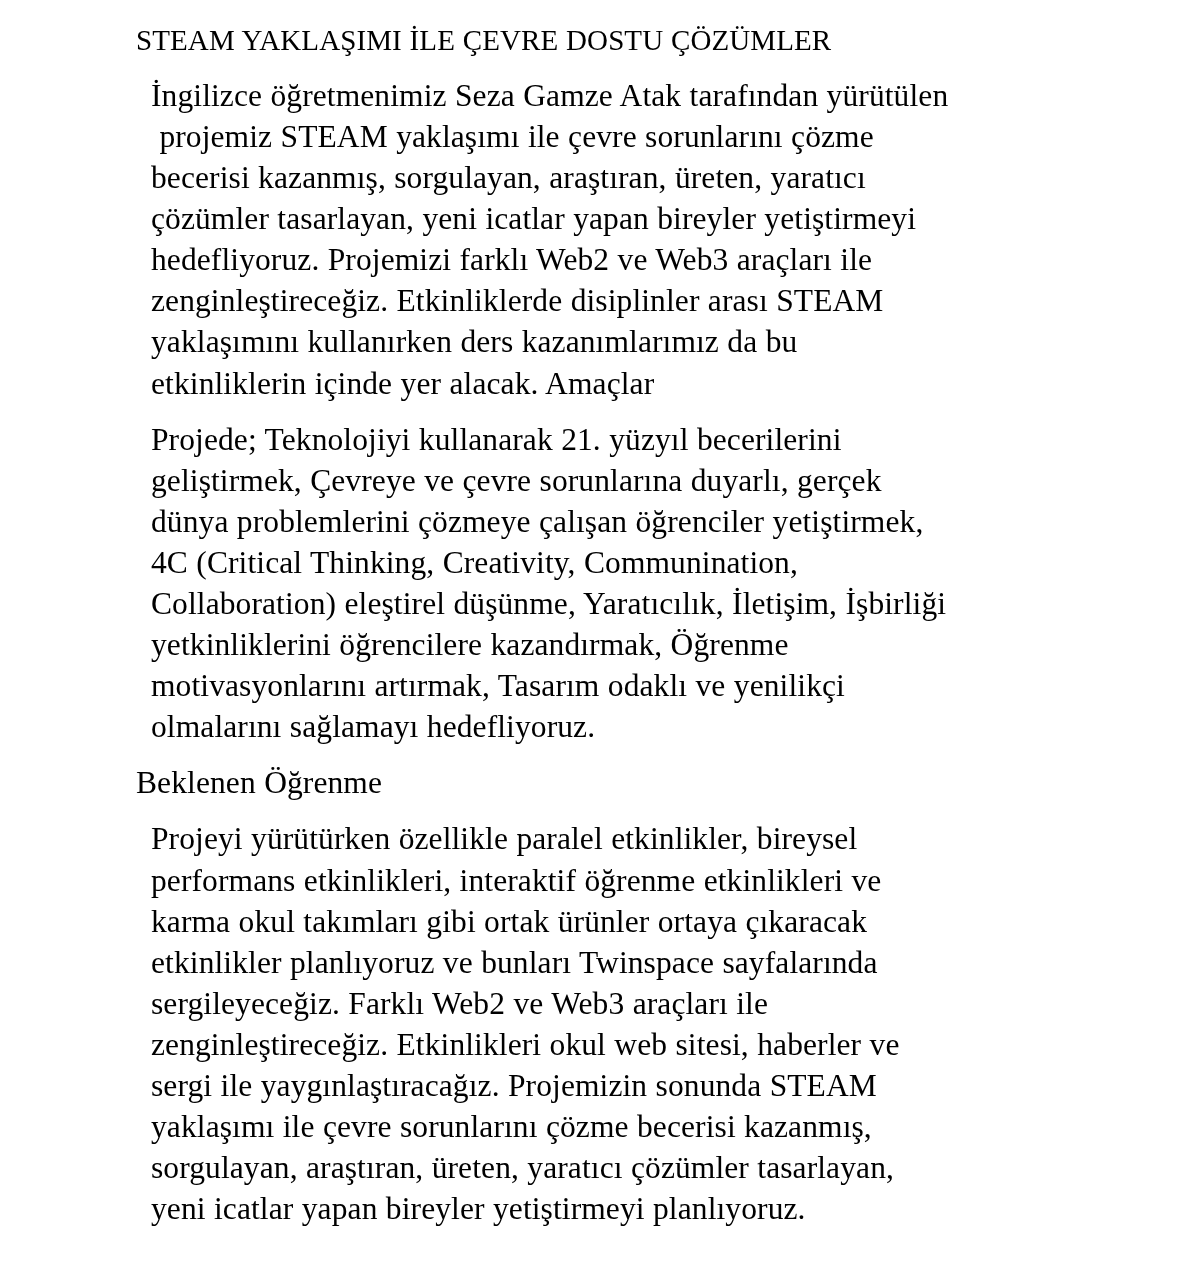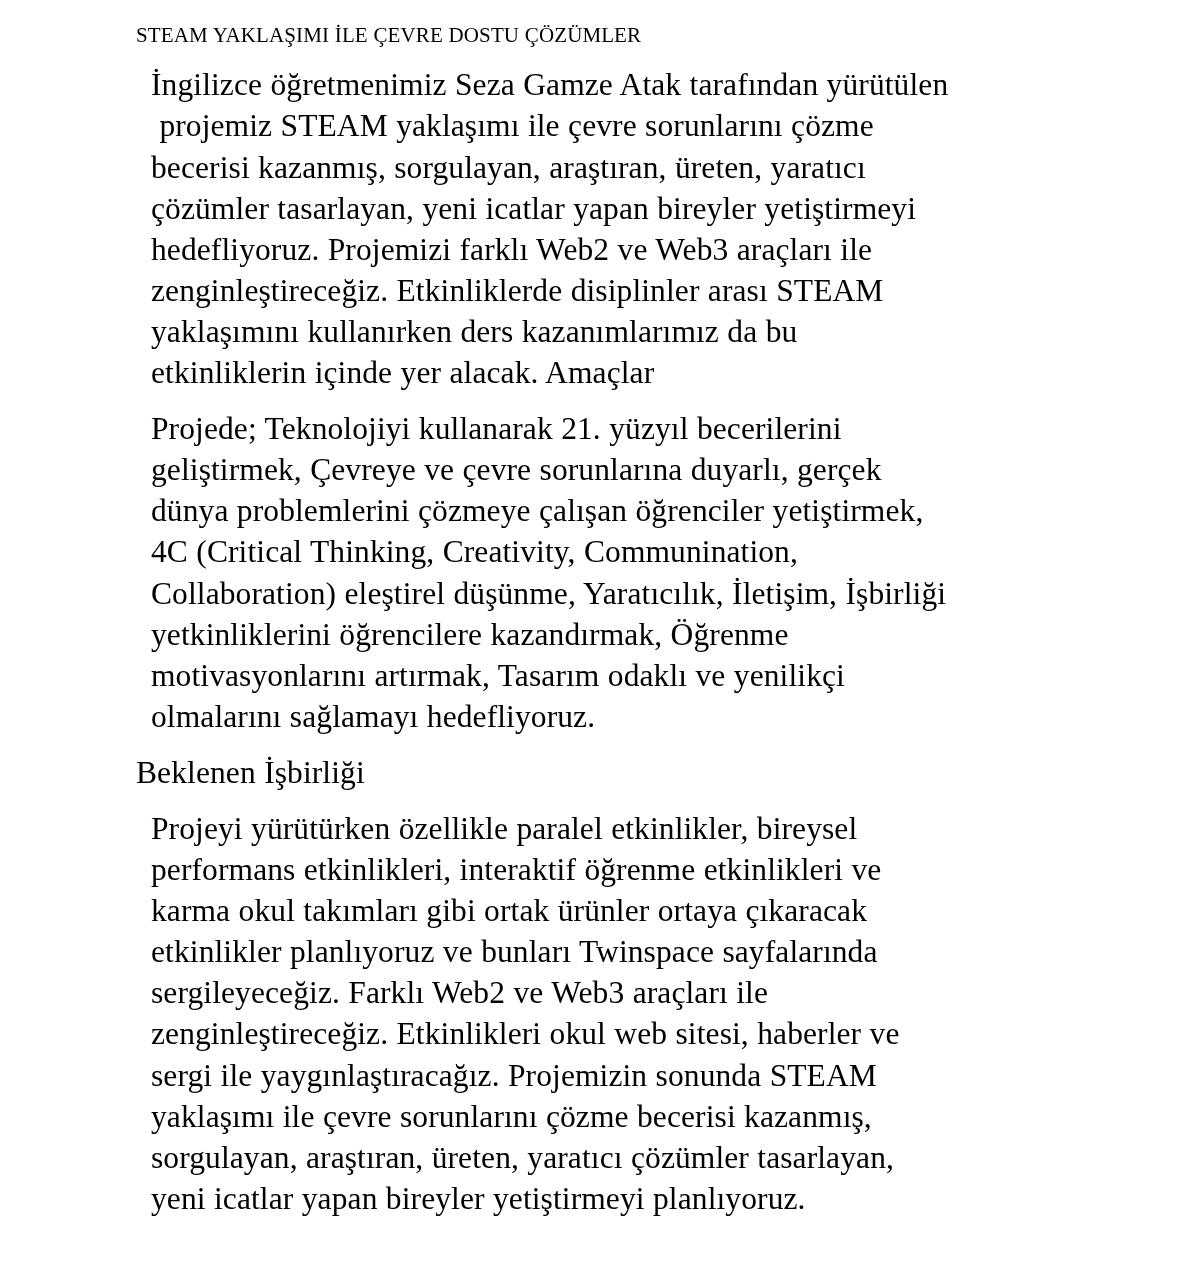--- a/index.html
+++ b/index.html
@@ -30,21 +30,21 @@
     word-spacing: 0.4px;
   }
   .para {
     margin: 15px;
     padding: 0;
     white-space: pre-wrap;
   }
   .title-line {
     margin: 0;
     padding: 0;
-    font-size: 21px;
+    font-size: 29px;
     line-height: 1.305;
     white-space: pre-wrap;
   }
   .heading-line {
     margin: 0;
     padding: 0;
     white-space: pre-wrap;
   }
 </style>
 </head>
@@ -62,21 +62,21 @@
 yaklaşımını kullanırken ders kazanımlarımız da bu
 etkinliklerin içinde yer alacak. Amaçlar</p>
     <p class="para">Projede; Teknolojiyi kullanarak 21. yüzyıl becerilerini
 geliştirmek, Çevreye ve çevre sorunlarına duyarlı, gerçek
 dünya problemlerini çözmeye çalışan öğrenciler yetiştirmek,
 4C (Critical Thinking, Creativity, Communination,
 Collaboration) eleştirel düşünme, Yaratıcılık, İletişim, İşbirliği
 yetkinliklerini öğrencilere kazandırmak, Öğrenme
 motivasyonlarını artırmak, Tasarım odaklı ve yenilikçi
 olmalarını sağlamayı hedefliyoruz.</p>
-    <p class="heading-line">Beklenen İşbirliği</p>
+    <p class="heading-line">Beklenen Öğrenme</p>
     <p class="para">Projeyi yürütürken özellikle paralel etkinlikler, bireysel
 performans etkinlikleri, interaktif öğrenme etkinlikleri ve
 karma okul takımları gibi ortak ürünler ortaya çıkaracak
 etkinlikler planlıyoruz ve bunları Twinspace sayfalarında
 sergileyeceğiz. Farklı Web2 ve Web3 araçları ile
 zenginleştireceğiz. Etkinlikleri okul web sitesi, haberler ve
 sergi ile yaygınlaştıracağız. Projemizin sonunda STEAM
 yaklaşımı ile çevre sorunlarını çözme becerisi kazanmış,
 sorgulayan, araştıran, üreten, yaratıcı çözümler tasarlayan,
 yeni icatlar yapan bireyler yetiştirmeyi planlıyoruz.</p>

